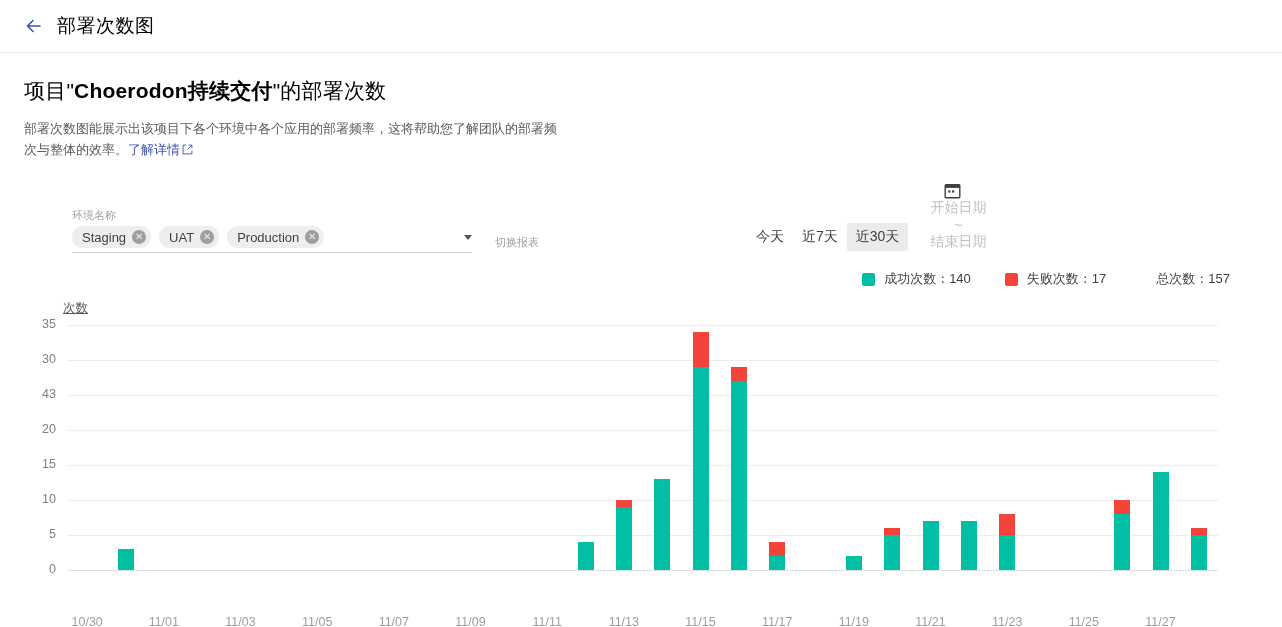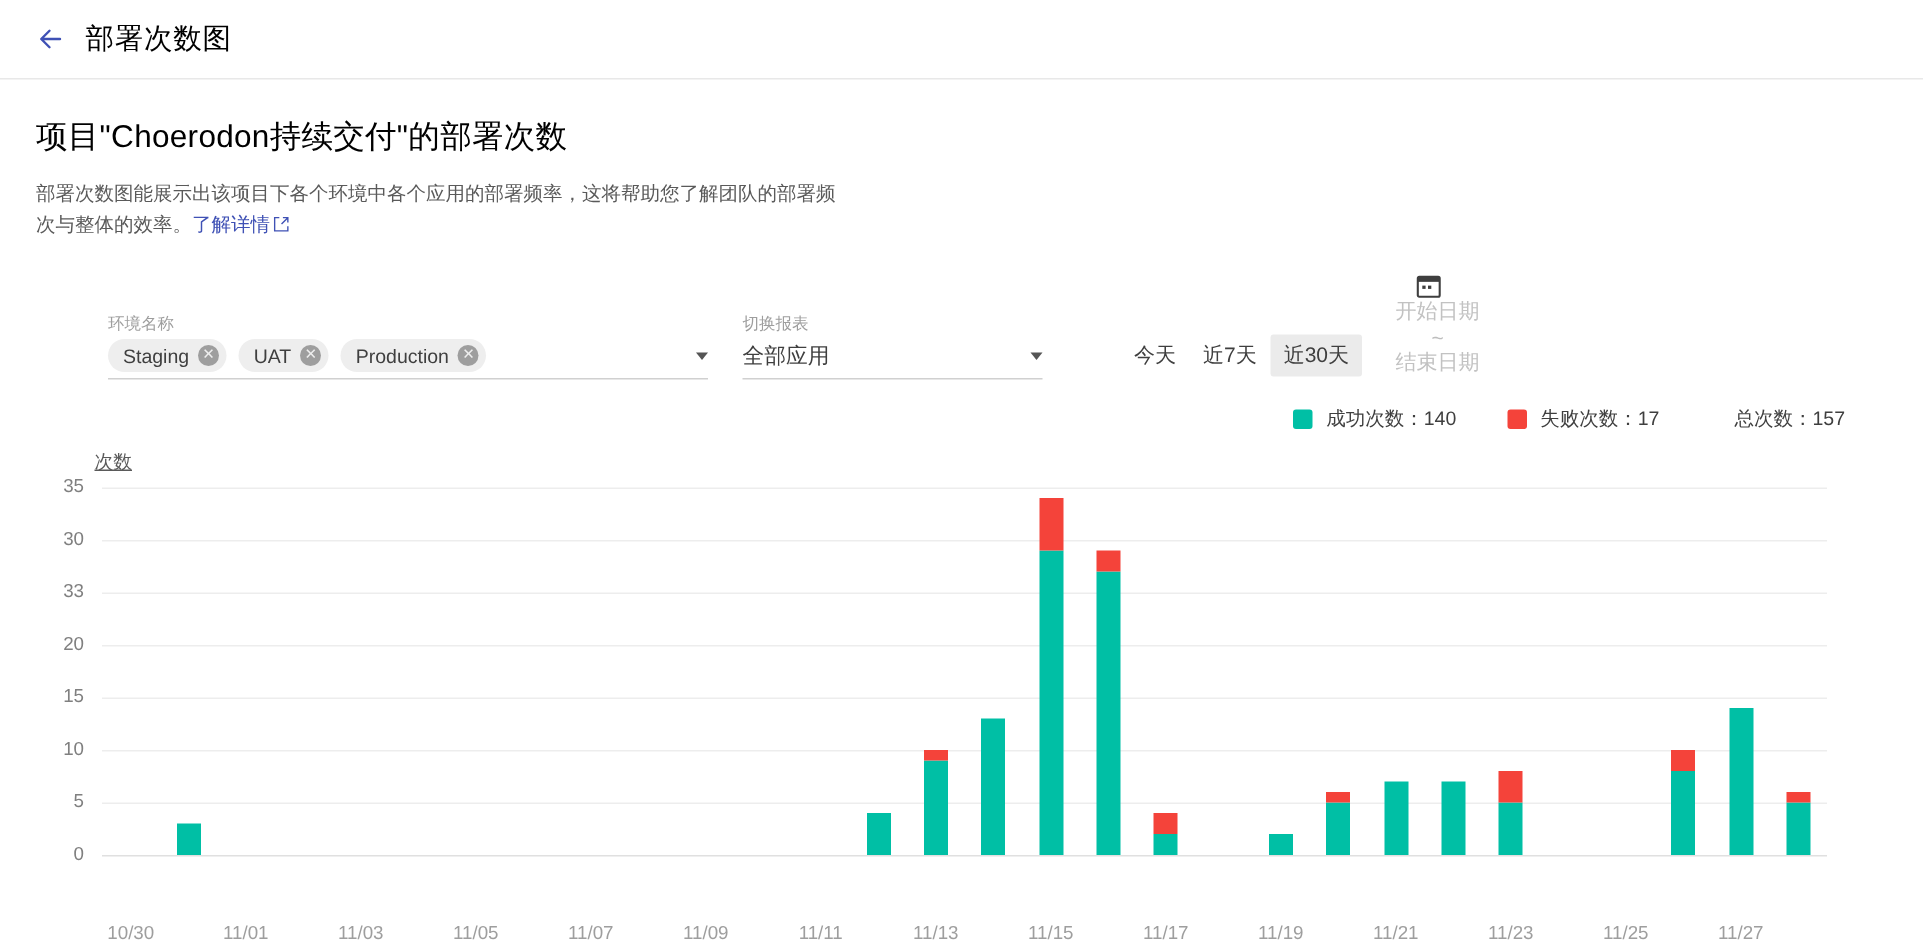--- a/index.html
+++ b/index.html
@@ -39,21 +39,21 @@
   }
   .refresh{
     display:flex;align-items:center;color:#3f51b5;font-size:14.5px;cursor:pointer;
     margin-left:44px;white-space:nowrap;
   }
   .refresh svg{display:block;margin-right:6px;}
 
   
   .heading-wrap{padding:24px 24px 0 24px;}
   .h1{font-size:21px;color:#000;font-weight:normal;margin:0 0 13px 0;letter-spacing:.2px;}
-  .h1 b{font-weight:normal;}
+  .h1 b{font-weight:bold;}
   .desc{font-size:13px;color:#5a5a5a;line-height:21px;max-width:545px;margin:0;}
   .desc a{color:#3f51b5;text-decoration:none;cursor:pointer;}
   .ext-icon{display:inline-block;vertical-align:-1px;margin-left:2px;}
 
   
   .filters{
     display:flex;align-items:flex-end;padding:22px 24px 0 24px;
   }
   .field{position:relative;margin-left:48px;}
   .field-label{
@@ -166,24 +166,20 @@
           <span>Production</span>
           <span class="chip-x">✕</span>
         </span>
       </div>
       <span class="sel-caret"></span>
     </div>
   </div>
 
   <div class="field field-app">
     <span class="field-label">切换报表</span>
-    <div class="field-control">
-      <span class="select-value">全部应用</span>
-      <span class="sel-caret"></span>
-    </div>
   </div>
 
   <div class="range-group">
     <div class="range-btn">今天</div>
     <div class="range-btn">近7天</div>
     <div class="range-btn active">近30天</div>
     <div class="date-picker">
       <svg class="cal-icon" width="17" height="17" viewBox="0 0 17 17">
         <rect x="1.2" y="2.6" width="14.6" height="13.2" rx="1" fill="none" stroke="#3f3f3f" stroke-width="1.4"></rect>
         <rect x="1.2" y="2.6" width="14.6" height="3.3" fill="#3f3f3f"></rect>
@@ -216,21 +212,21 @@
       <div class="y-tick" style="top: 245px;">0</div>
       <div class="gridline" style="top: 210px;"></div>
       <div class="y-tick" style="top: 210px;">5</div>
       <div class="gridline" style="top: 175px;"></div>
       <div class="y-tick" style="top: 175px;">10</div>
       <div class="gridline" style="top: 140px;"></div>
       <div class="y-tick" style="top: 140px;">15</div>
       <div class="gridline" style="top: 105px;"></div>
       <div class="y-tick" style="top: 105px;">20</div>
       <div class="gridline" style="top: 70px;"></div>
-      <div class="y-tick" style="top: 70px;">33</div>
+      <div class="y-tick" style="top: 70px;">43</div>
       <div class="gridline" style="top: 35px;"></div>
       <div class="y-tick" style="top: 35px;">30</div>
       <div class="gridline" style="top: 0px;"></div>
       <div class="y-tick" style="top: 0px;">35</div>
       <div class="bar" title="10/31" style="left: 49.5px; height: 21px;">
         <div class="bar-seg" style="bottom: 0px; height: 21px; background: rgb(0, 191, 165);"></div>
       </div>
       <div class="bar" title="11/12" style="left: 509.5px; height: 28px;">
         <div class="bar-seg" style="bottom: 0px; height: 28px; background: rgb(0, 191, 165);"></div>
       </div>

